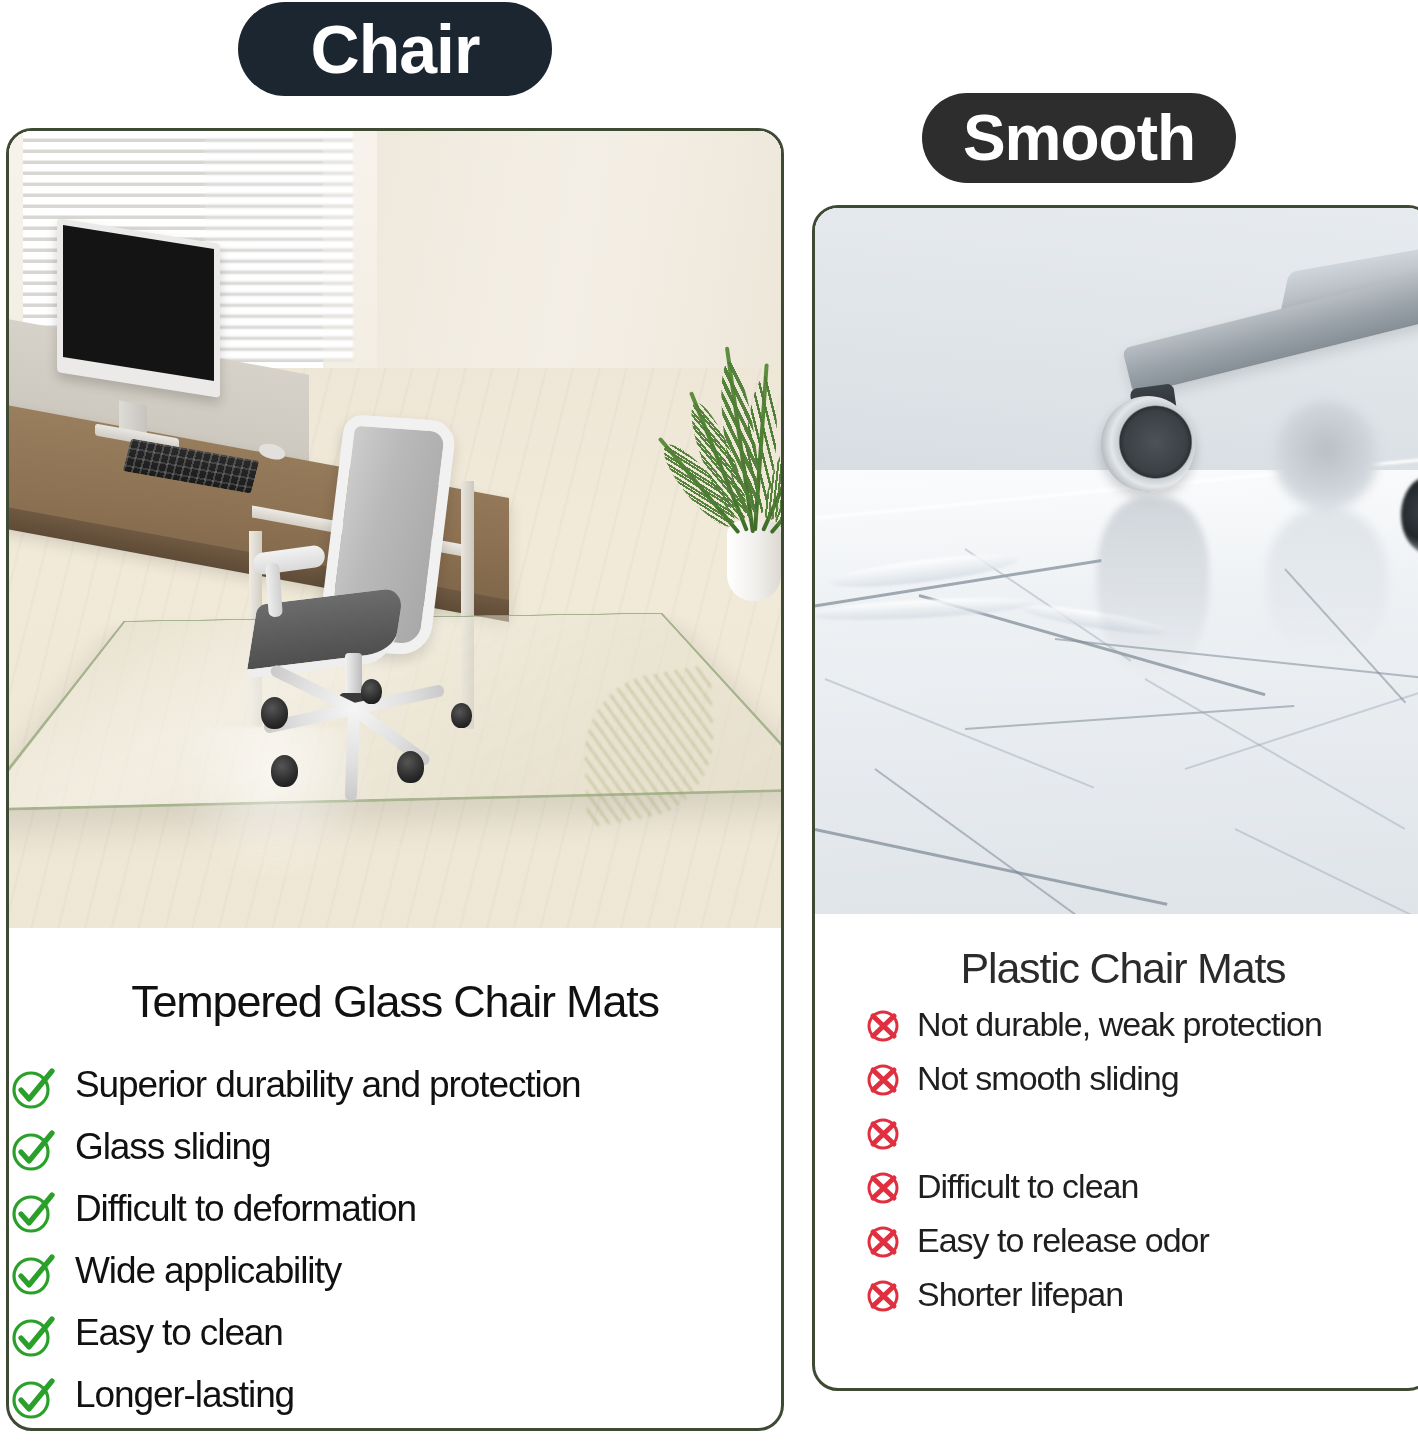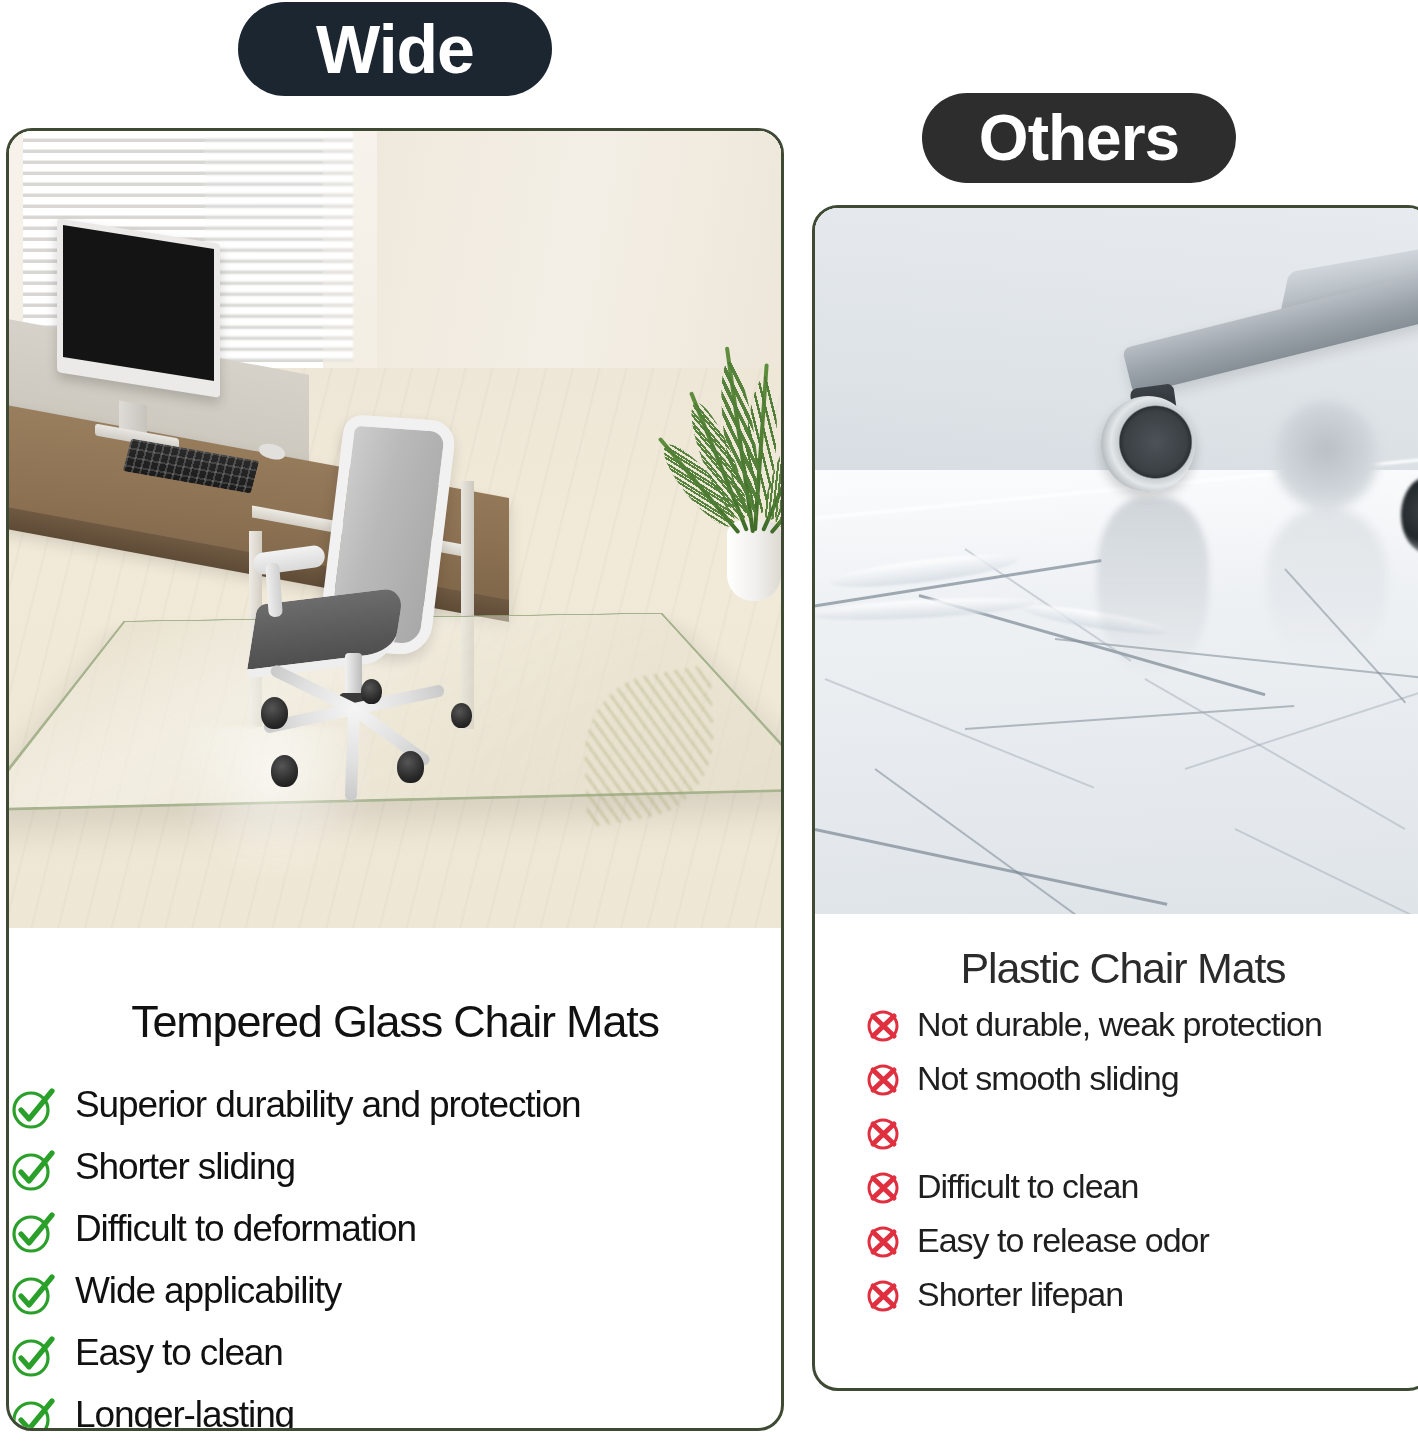--- a/index.html
+++ b/index.html
@@ -396,21 +396,21 @@
   }
   .panel-title {
     text-align: center;
     font-weight: 400;
     color: #111111;
     font-family: "Liberation Sans", sans-serif;
   }
   #title-ours {
     font-size: 45px;
     letter-spacing: -1.2px;
-    margin-top: 68px;
+    margin-top: 48px;
   }
   #title-others {
     font-size: 43px;
     letter-spacing: -1.2px;
     margin-top: 30px;
     color: #2b2b2b;
   }
 
   ul.feature-list {
     list-style: none;
@@ -520,21 +520,21 @@
           </span>
           <span class="li-text">Superior durability and protection</span>
         </li>
         <li>
           <span class="li-icon">
             <svg viewBox="0 0 48 48" width="48" height="48" aria-hidden="true">
               <circle cx="22" cy="26" r="17" fill="none" stroke="#2aa02a" stroke-width="3.2"></circle>
               <path d="M12 26 L20 35 L43 7" fill="none" stroke="#2aa02a" stroke-width="5.2" stroke-linecap="round" stroke-linejoin="round"></path>
             </svg>
           </span>
-          <span class="li-text">Shorter sliding</span>
+          <span class="li-text">Glass sliding</span>
         </li>
         <li>
           <span class="li-icon">
             <svg viewBox="0 0 48 48" width="48" height="48" aria-hidden="true">
               <circle cx="22" cy="26" r="17" fill="none" stroke="#2aa02a" stroke-width="3.2"></circle>
               <path d="M12 26 L20 35 L43 7" fill="none" stroke="#2aa02a" stroke-width="5.2" stroke-linecap="round" stroke-linejoin="round"></path>
             </svg>
           </span>
           <span class="li-text">Difficult to deformation</span>
         </li>
@@ -657,17 +657,17 @@
               <circle cx="20" cy="21" r="14" fill="none" stroke="#e03040" stroke-width="3"></circle>
               <path d="M10 11 L31 31 M31 11 L10 31" fill="none" stroke="#e03040" stroke-width="5" stroke-linecap="round"></path>
             </svg>
           </span>
           <span class="li-text">Shorter lifepan</span>
         </li>
       </ul>
     </div>
   </div>
 
-  <div class="badge" id="badge-ours">Wide</div>
-
-  <div class="badge" id="badge-others">Others</div>
+  <div class="badge" id="badge-ours">Chair</div>
+
+  <div class="badge" id="badge-others">Smooth</div>
 
 </div>
 
 </body></html>

